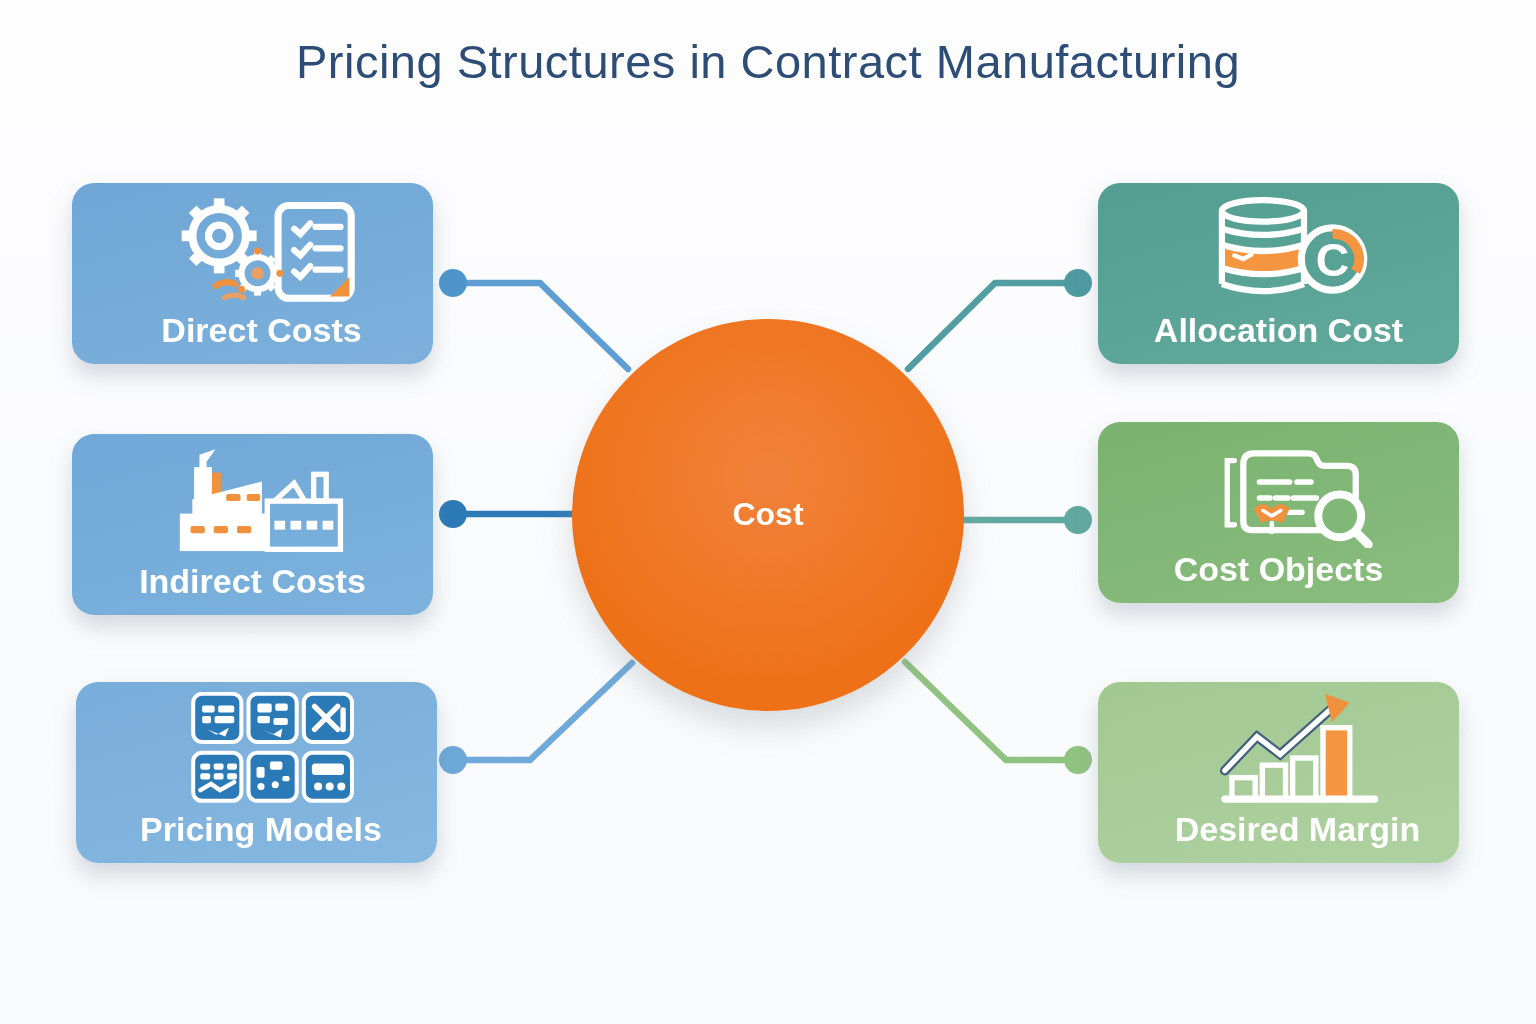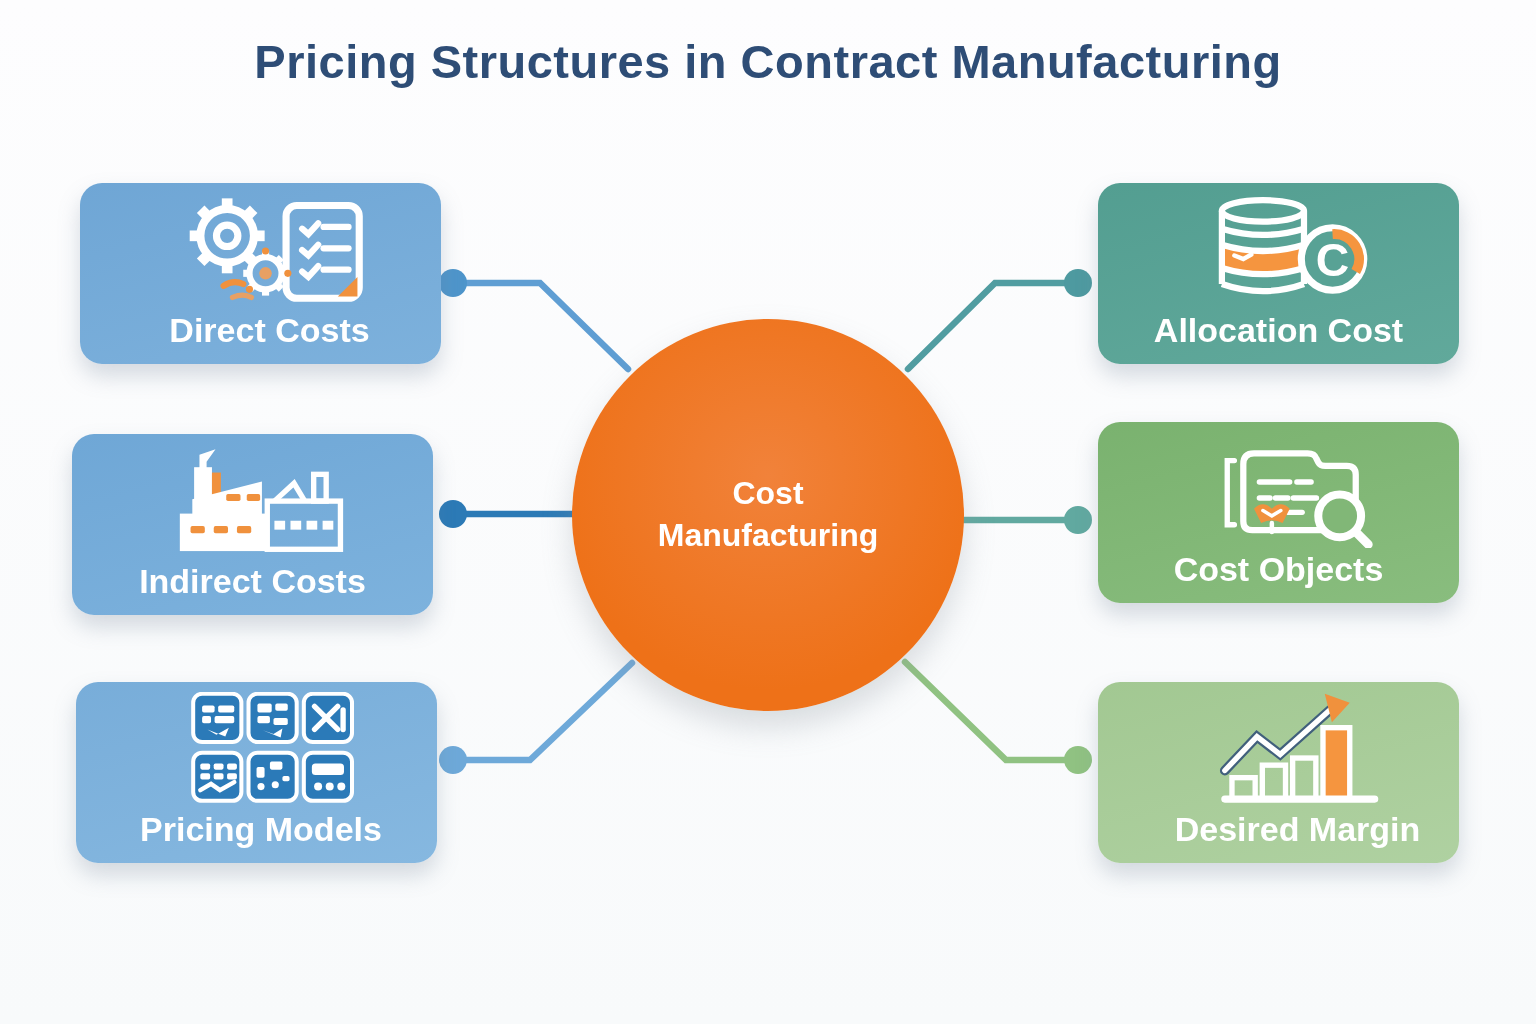--- a/index.html
+++ b/index.html
@@ -3,32 +3,32 @@
 <meta charset="utf-8">
 <style>
   html,body{margin:0;padding:0;}
   .canvas{
     position:relative;width:1536px;height:1024px;overflow:hidden;
     background:linear-gradient(180deg,#fdfdfe 0%,#f8fafb 100%);
     font-family:"Liberation Sans",sans-serif;
   }
   .title{
     position:absolute;top:34px;left:0;width:100%;text-align:center;margin:0;
-    font-size:47px;font-weight:bold;color:#2e4d76;letter-spacing:.5px;
+    font-size:47px;font-weight:normal;color:#2e4d76;letter-spacing:.5px;
   }
   .connectors{position:absolute;left:0;top:0;width:1536px;height:1024px;}
   .node{
     position:absolute;width:361px;height:181px;border-radius:22px;
     display:flex;flex-direction:column;align-items:center;justify-content:flex-end;
     box-sizing:border-box;padding-bottom:14px;
     box-shadow:0 12px 22px rgba(110,130,150,.28);
   }
   .node .icon{width:210px;height:116px;flex:none;margin-bottom:2px;}
   .node .label{font-size:34px;font-weight:bold;color:#fff;white-space:nowrap;}
-  #node-l1{left:80px;top:183px;background:linear-gradient(165deg,#6fa6d5,#7db1dc);padding-left:18px;}
+  #node-l1{left:72px;top:183px;background:linear-gradient(165deg,#6fa6d5,#7db1dc);padding-left:18px;}
   #node-l2{left:72px;top:434px;background:linear-gradient(165deg,#6fa7d6,#7db2dd);}
   #node-l3{left:76px;top:682px;background:linear-gradient(165deg,#78add9,#86b8e0);padding-left:9px;}
   #node-r1{left:1098px;top:183px;background:linear-gradient(165deg,#539e91,#61a99b);}
   #node-r2{left:1098px;top:422px;background:linear-gradient(165deg,#7ab26f,#89bd7e);}
   #node-r3{left:1098px;top:682px;background:linear-gradient(165deg,#a2c892,#afd1a1);padding-left:38px;}
   .center-node{
     position:absolute;left:572px;top:319px;width:392px;height:392px;border-radius:50%;
     background:radial-gradient(circle at 50% 40%,#f1823a 0%,#ee7118 70%);
     display:flex;align-items:center;justify-content:center;
     box-shadow:0 16px 30px rgba(140,150,160,.30);
@@ -253,17 +253,16 @@
         <rect x="138" y="40" width="30" height="80" fill="#f5953f"></rect>
       </g>
       <line x1="28" y1="120" x2="196" y2="120" stroke="#fff" stroke-width="8" stroke-linecap="round"></line>
     </svg>
     <div class="label">Desired Margin</div>
   </div>
 
   <div class="center-node">
     <div class="center-text">
       <div>Cost</div>
-      <div>Manufacturing</div>
     </div>
   </div>
 
 </div>
 
 </body></html>

